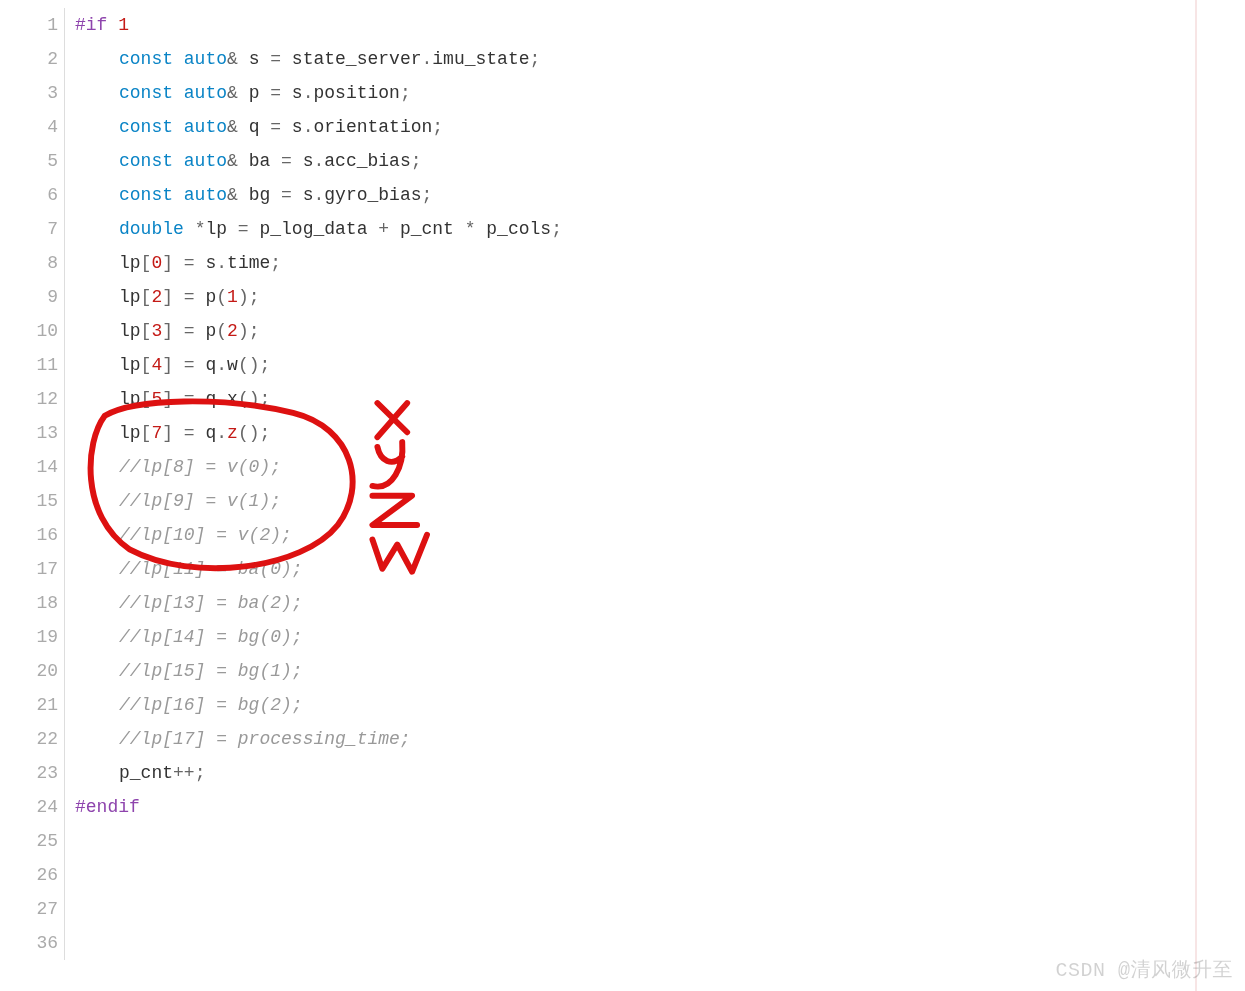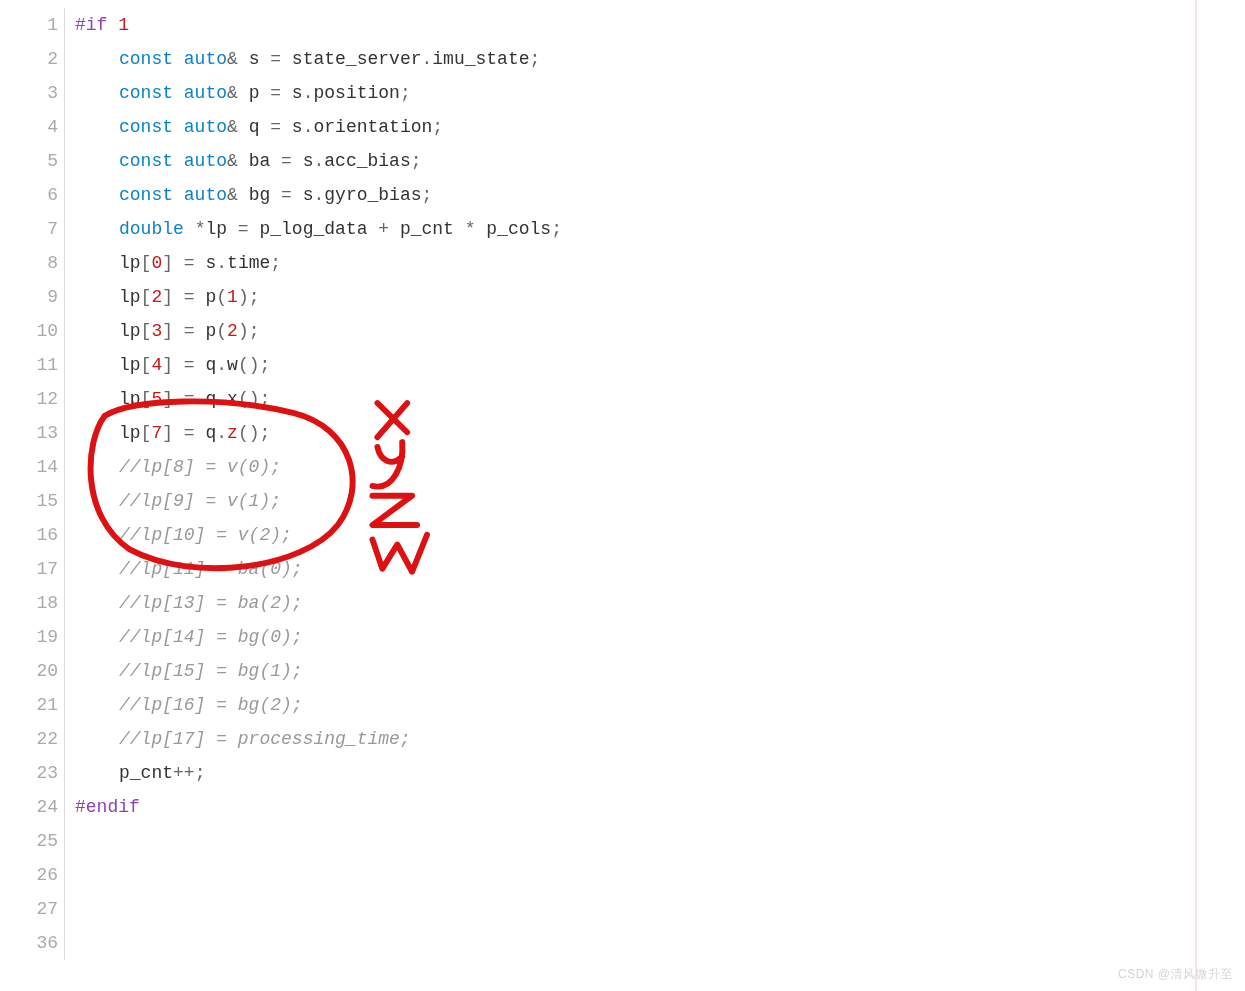--- a/index.html
+++ b/index.html
@@ -64,22 +64,22 @@
     width: 100%; height: 100%;
     pointer-events: none;
   }
 
   
   .watermark {
     position: fixed;
     right: 12px;
     bottom: 8px;
     color: rgba(0,0,0,0.18);
-    font-family: Liberation Sans, sans-serif;
-    font-size: 12px;
+    font-family: Liberation Mono, monospace;
+    font-size: 20px;
     letter-spacing: 0.5px;
   }
 
   
   .right-edge {
     position: fixed;
     right: 48px;
     top: 0;
     bottom: 0;
     width: 2px;

